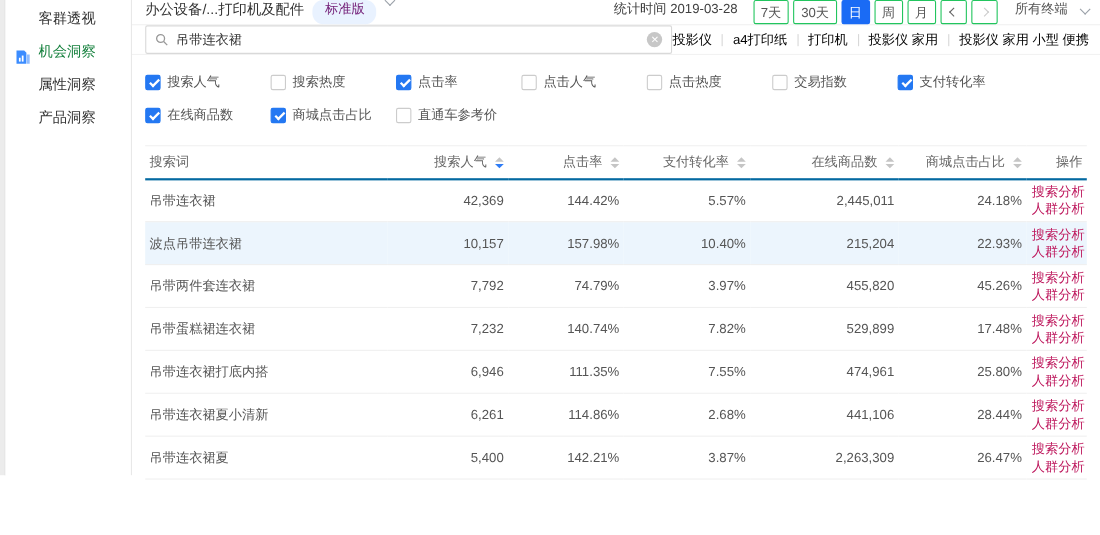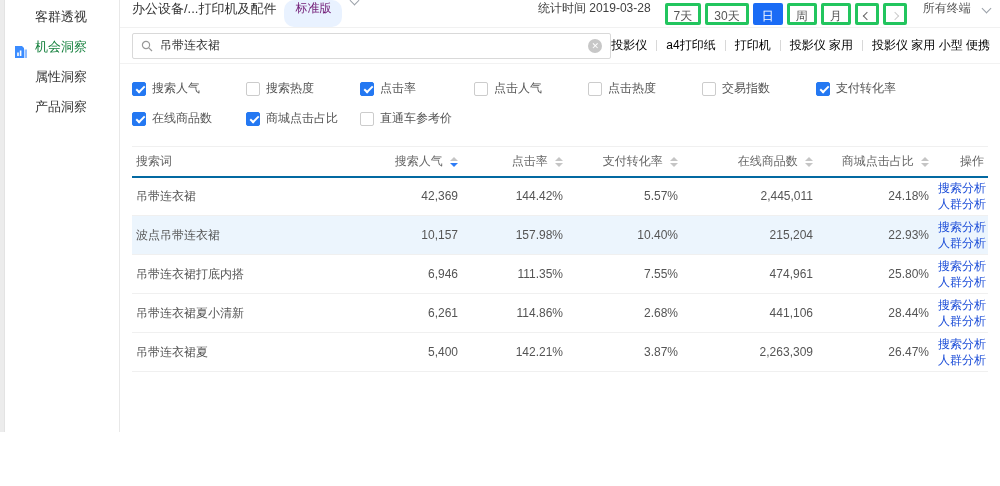--- a/index.html
+++ b/index.html
@@ -20,21 +20,21 @@
   .content { flex:1; display:flex; flex-direction:column; min-width:0; }
 
   
   .topbar { height:28px; display:flex; padding:0 10px 0 12px; border-bottom:1px solid #f1f1f1; }
   .breadcrumb { font-size:13px; color:#333; }
   .badge { margin-left:8px; background:#e9f2ff; color:#701a75; border-radius:10px; padding:2px 11px; font-size:12px; line-height:1; cursor:pointer; }
   .chev-down { display:inline-block; width:7px; height:7px; border-right:1px solid #9aa0a8; border-bottom:1px solid #9aa0a8; transform:rotate(45deg); margin:-3px 0 0 9px; cursor:pointer; }
   .top-spacer { flex:1; }
   .stat-time { color:#404040; margin-right:14px; white-space:nowrap; }
   .btn-group { display:flex; gap:4px; align-items:center; }
-  .dbtn { min-width:24px; height:22px; line-height:20px; padding:0 6px; text-align:center; border:3px solid #22c55e; border-radius:2px; background:#fff; color:#555; cursor:pointer; white-space:nowrap; }
+  .dbtn { min-width:24px; height:22px; line-height:20px; padding:0 6px; text-align:center; border:1px solid #22c55e; border-radius:2px; background:#fff; color:#555; cursor:pointer; white-space:nowrap; }
   .dbtn.selected { background:#1a6bf5; border-color:#1a6bf5; color:#fff; }
   .dbtn.pager { width:24px; padding:0; position:relative; }
   .caret-left { display:inline-block; width:6px; height:6px; border-left:1px solid #666; border-bottom:1px solid #666; transform:rotate(45deg); margin-bottom:1px; }
   .caret-right { display:inline-block; width:6px; height:6px; border-right:1px solid #ccc; border-top:1px solid #ccc; transform:rotate(45deg); margin-bottom:1px; }
   .terminal { margin-left:16px; color:#555; white-space:nowrap; cursor:pointer; }
 
   
   .search-row { height:36px; display:flex; align-items:center; padding:0 10px 0 12px; border-bottom:1px solid #f2f2f2; }
   .search-box { width:556px; height:26px; border:1px solid #d9d9d9; border-radius:2px; display:flex; align-items:center; padding:0 8px; background:#fff; }
   .search-box svg { flex-shrink:0; }
@@ -62,21 +62,21 @@
   th.c5 { width:135px; } th.c6 { width:116px; } th.c7 { width:55px; }
   td { height:39px; border-bottom:1px solid #f0f0f0; color:#555; text-align:right; padding:0 4px; white-space:nowrap; }
   td.kw { text-align:left; color:#555; }
   tr.hl td { background:#ecf5fd; }
   .sorter { display:inline-block; vertical-align:middle; margin-left:4px; }
   .sorter i { display:block; width:0; height:0; border-left:4px solid transparent; border-right:4px solid transparent; }
   .sorter .up { border-bottom:4px solid #c5c5c5; margin-bottom:2px; }
   .sorter .down { border-top:4px solid #c5c5c5; }
   .sorter .down.active { border-top-color:#2e7cf6; }
   td.ops { padding-right:2px; }
-  .op-link { display:block; color:#1d4ed8; line-height:16px; cursor:pointer; text-decoration:none; }
+  .op-link { display:block; color:#be185d; line-height:16px; cursor:pointer; text-decoration:none; }
 </style>
 </head>
 <body>
 
 <div class="app">
   <div class="edge-strip"></div>
 
   <div class="sidebar">
     <div class="side-item">客群透视</div>
     <div class="side-item active">
@@ -233,20 +233,44 @@
             <td>157.98%</td>
             <td>10.40%</td>
             <td>215,204</td>
             <td>22.93%</td>
             <td class="ops">
                 <a class="op-link">搜索分析</a>
                 <a class="op-link">人群分析</a>
               </td>
           </tr>
           <tr>
+            <td class="kw">吊带两件套连衣裙</td>
+            <td>7,792</td>
+            <td>74.79%</td>
+            <td>3.97%</td>
+            <td>455,820</td>
+            <td>45.26%</td>
+            <td class="ops">
+                <a class="op-link">搜索分析</a>
+                <a class="op-link">人群分析</a>
+              </td>
+          </tr>
+          <tr>
+            <td class="kw">吊带蛋糕裙连衣裙</td>
+            <td>7,232</td>
+            <td>140.74%</td>
+            <td>7.82%</td>
+            <td>529,899</td>
+            <td>17.48%</td>
+            <td class="ops">
+                <a class="op-link">搜索分析</a>
+                <a class="op-link">人群分析</a>
+              </td>
+          </tr>
+          <tr>
             <td class="kw">吊带连衣裙打底内搭</td>
             <td>6,946</td>
             <td>111.35%</td>
             <td>7.55%</td>
             <td>474,961</td>
             <td>25.80%</td>
             <td class="ops">
                 <a class="op-link">搜索分析</a>
                 <a class="op-link">人群分析</a>
               </td>

